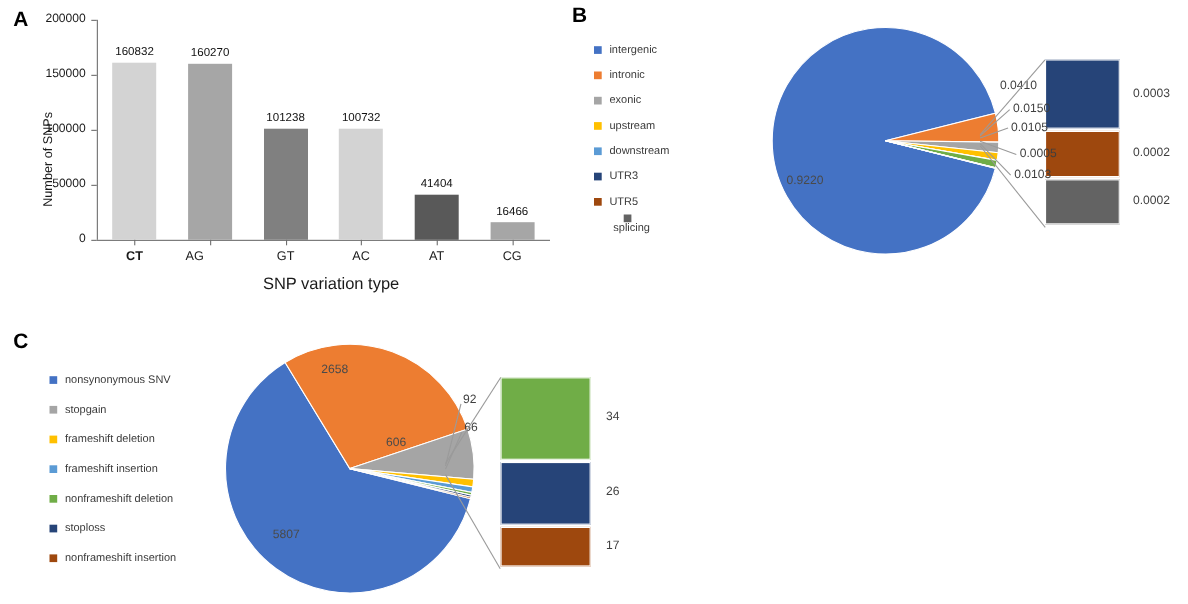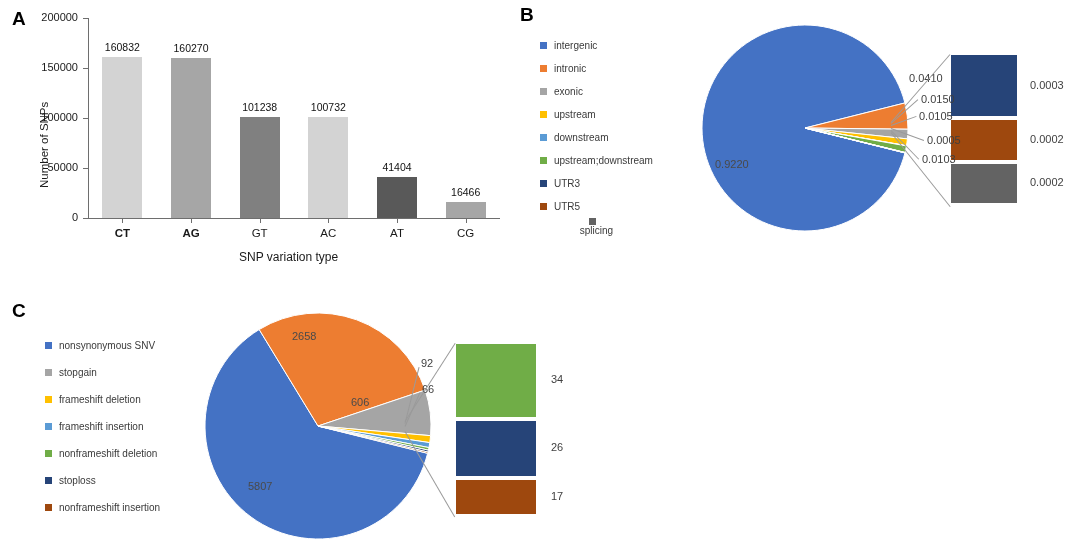--- a/index.html
+++ b/index.html
@@ -12,21 +12,21 @@
     position:absolute;font-weight:bold;font-size:19px;color:#000;
     font-family:"Liberation Sans",sans-serif;letter-spacing:0;
   }
   
   #panelA{position:absolute;left:0;top:0;width:510px;height:280px;}
   #labelA{left:12px;top:8px;}
   .axis-title-y{
     position:absolute;transform:rotate(-90deg);transform-origin:left top;
     font-size:11.5px;color:#1a1a1a;white-space:nowrap;
   }
-  .axis-title-x{position:absolute;font-size:12px;color:#1a1a1a;white-space:nowrap;}
+  .axis-title-x{position:absolute;font-size:15px;color:#1a1a1a;white-space:nowrap;}
   .ytick{
     position:absolute;font-size:11px;color:#1a1a1a;text-align:right;
     width:62px;white-space:nowrap;
   }
   .ytick-mark{position:absolute;height:1px;background:#6e6e6e;width:5px;}
   .xtick-mark{position:absolute;width:1px;background:#6e6e6e;height:5px;}
   .axis-line{position:absolute;background:#6e6e6e;}
   .bar{position:absolute;bottom:0;}
   .bar-val{
     position:absolute;font-size:10.5px;color:#111;white-space:nowrap;
@@ -67,21 +67,21 @@
     <div class="ytick-mark" style="left: 83px; top: 68px;"></div>
     <div class="ytick" style="left: 16px; top: 11px;">200000</div>
     <div class="ytick-mark" style="left: 83px; top: 18px;"></div>
     <div class="bar" style="left: 102.42px; top: 57.168px; width: 39.8267px; height: 160.832px; background: rgb(211, 211, 211);"></div>
     <div class="bar-val" style="left: 82.3333px; top: 41.168px; width: 80px;">160832</div>
     <div class="xtick-mark" style="left: 122.333px; top: 218px;"></div>
     <div class="xlab" style="left: 92.3333px; top: 227px; width: 60px; font-weight: bold;">CT</div>
     <div class="bar" style="left: 171.087px; top: 57.73px; width: 39.8267px; height: 160.27px; background: rgb(166, 166, 166);"></div>
     <div class="bar-val" style="left: 151px; top: 41.73px; width: 80px;">160270</div>
     <div class="xtick-mark" style="left: 191px; top: 218px;"></div>
-    <div class="xlab" style="left: 161px; top: 227px; width: 60px; font-weight: bold;">AG</div>
+    <div class="xlab" style="left: 147px; top: 227px; width: 60px;">AG</div>
     <div class="bar" style="left: 239.753px; top: 116.762px; width: 39.8267px; height: 101.238px; background: rgb(128, 128, 128);"></div>
     <div class="bar-val" style="left: 219.667px; top: 100.762px; width: 80px;">101238</div>
     <div class="xtick-mark" style="left: 259.667px; top: 218px;"></div>
     <div class="xlab" style="left: 229.667px; top: 227px; width: 60px;">GT</div>
     <div class="bar" style="left: 308.42px; top: 117.268px; width: 39.8267px; height: 100.732px; background: rgb(211, 211, 211);"></div>
     <div class="bar-val" style="left: 288.333px; top: 101.268px; width: 80px;">100732</div>
     <div class="xtick-mark" style="left: 328.333px; top: 218px;"></div>
     <div class="xlab" style="left: 298.333px; top: 227px; width: 60px;">AC</div>
     <div class="bar" style="left: 377.087px; top: 176.596px; width: 39.8267px; height: 41.404px; background: rgb(89, 89, 89);"></div>
     <div class="bar-val" style="left: 357px; top: 160.596px; width: 80px;">41404</div>
@@ -110,24 +110,20 @@
       </div>
       <div class="legend-row" style="height: 23px;">
         <span class="legend-swatch" style="background: rgb(255, 192, 0);"></span>
         <span class="legend-text">upstream</span>
       </div>
       <div class="legend-row" style="height: 23px;">
         <span class="legend-swatch" style="background: rgb(91, 155, 213);"></span>
         <span class="legend-text">downstream</span>
       </div>
       <div class="legend-row" style="height: 23px;">
-        <span class="legend-swatch" style="background: rgb(112, 173, 71);"></span>
-        <span class="legend-text">upstream;downstream</span>
-      </div>
-      <div class="legend-row" style="height: 23px;">
         <span class="legend-swatch" style="background: rgb(38, 68, 120);"></span>
         <span class="legend-text">UTR3</span>
       </div>
       <div class="legend-row" style="height: 23px;">
         <span class="legend-swatch" style="background: rgb(158, 72, 14);"></span>
         <span class="legend-text">UTR5</span>
       </div>
       <div class="legend-row" style="height: 23px; flex-direction: column;">
         <span class="legend-swatch" style="background: rgb(99, 99, 99);"></span>
         <span class="legend-text">splicing</span>

